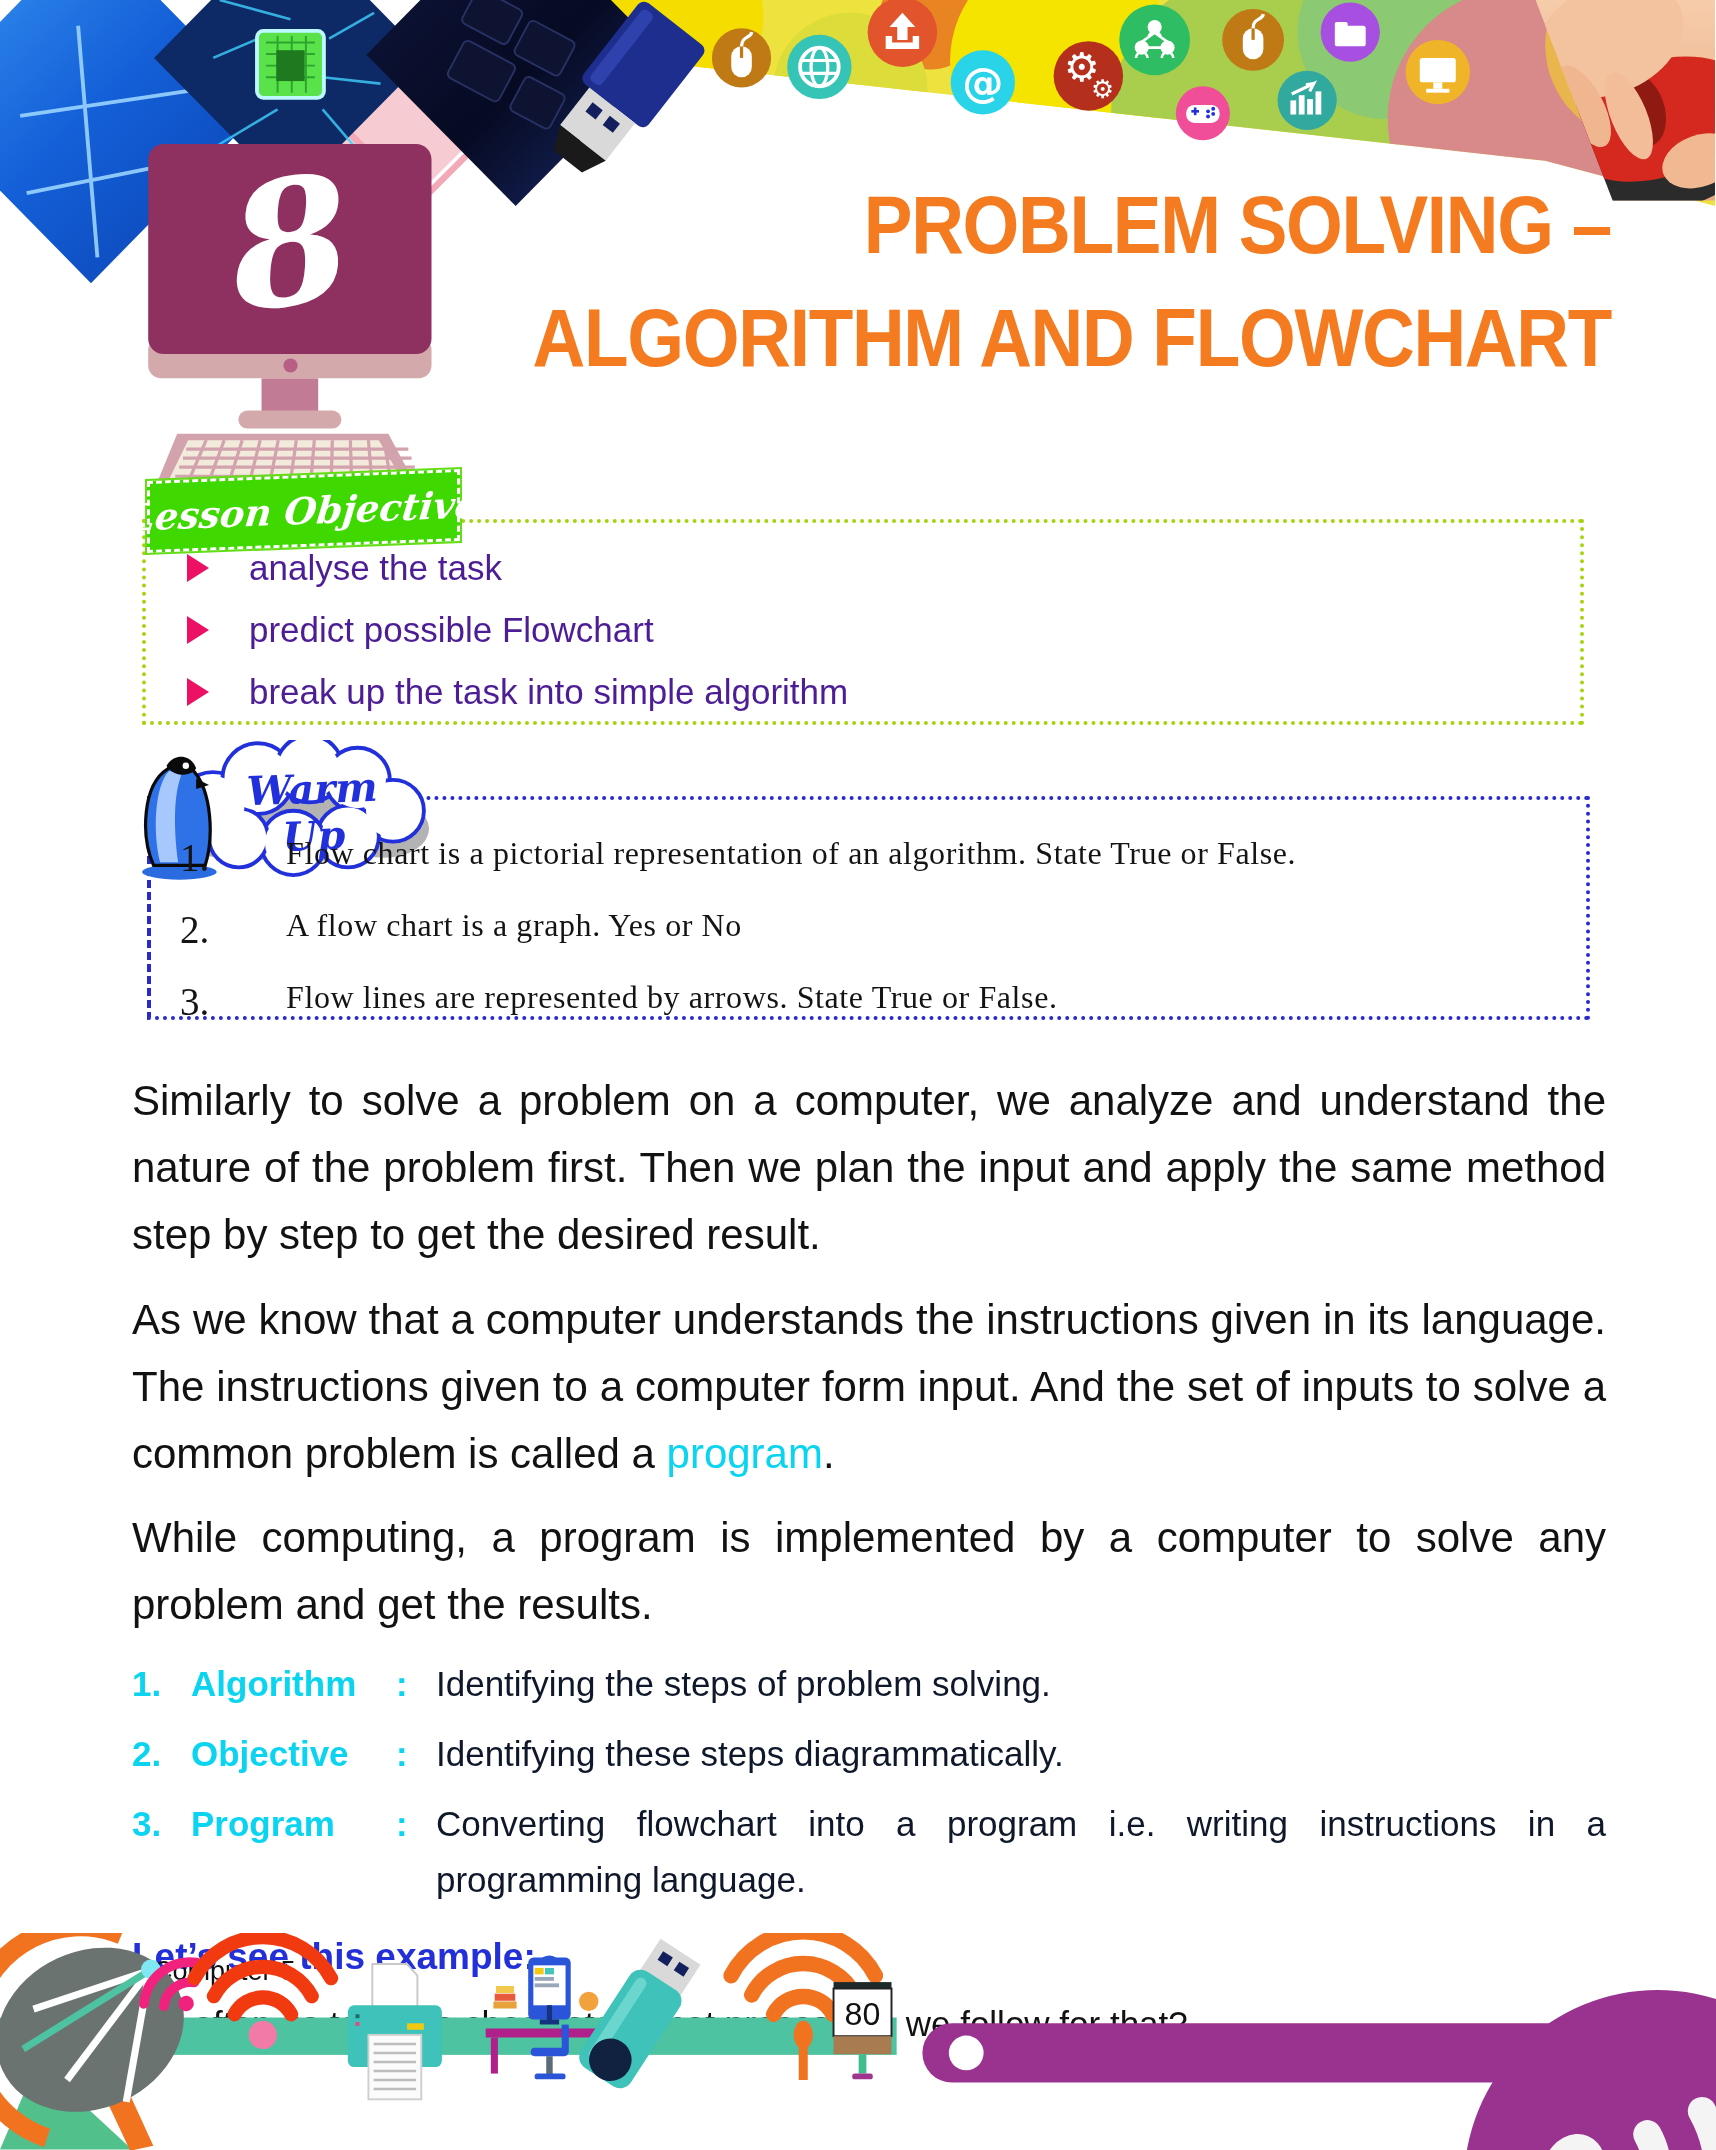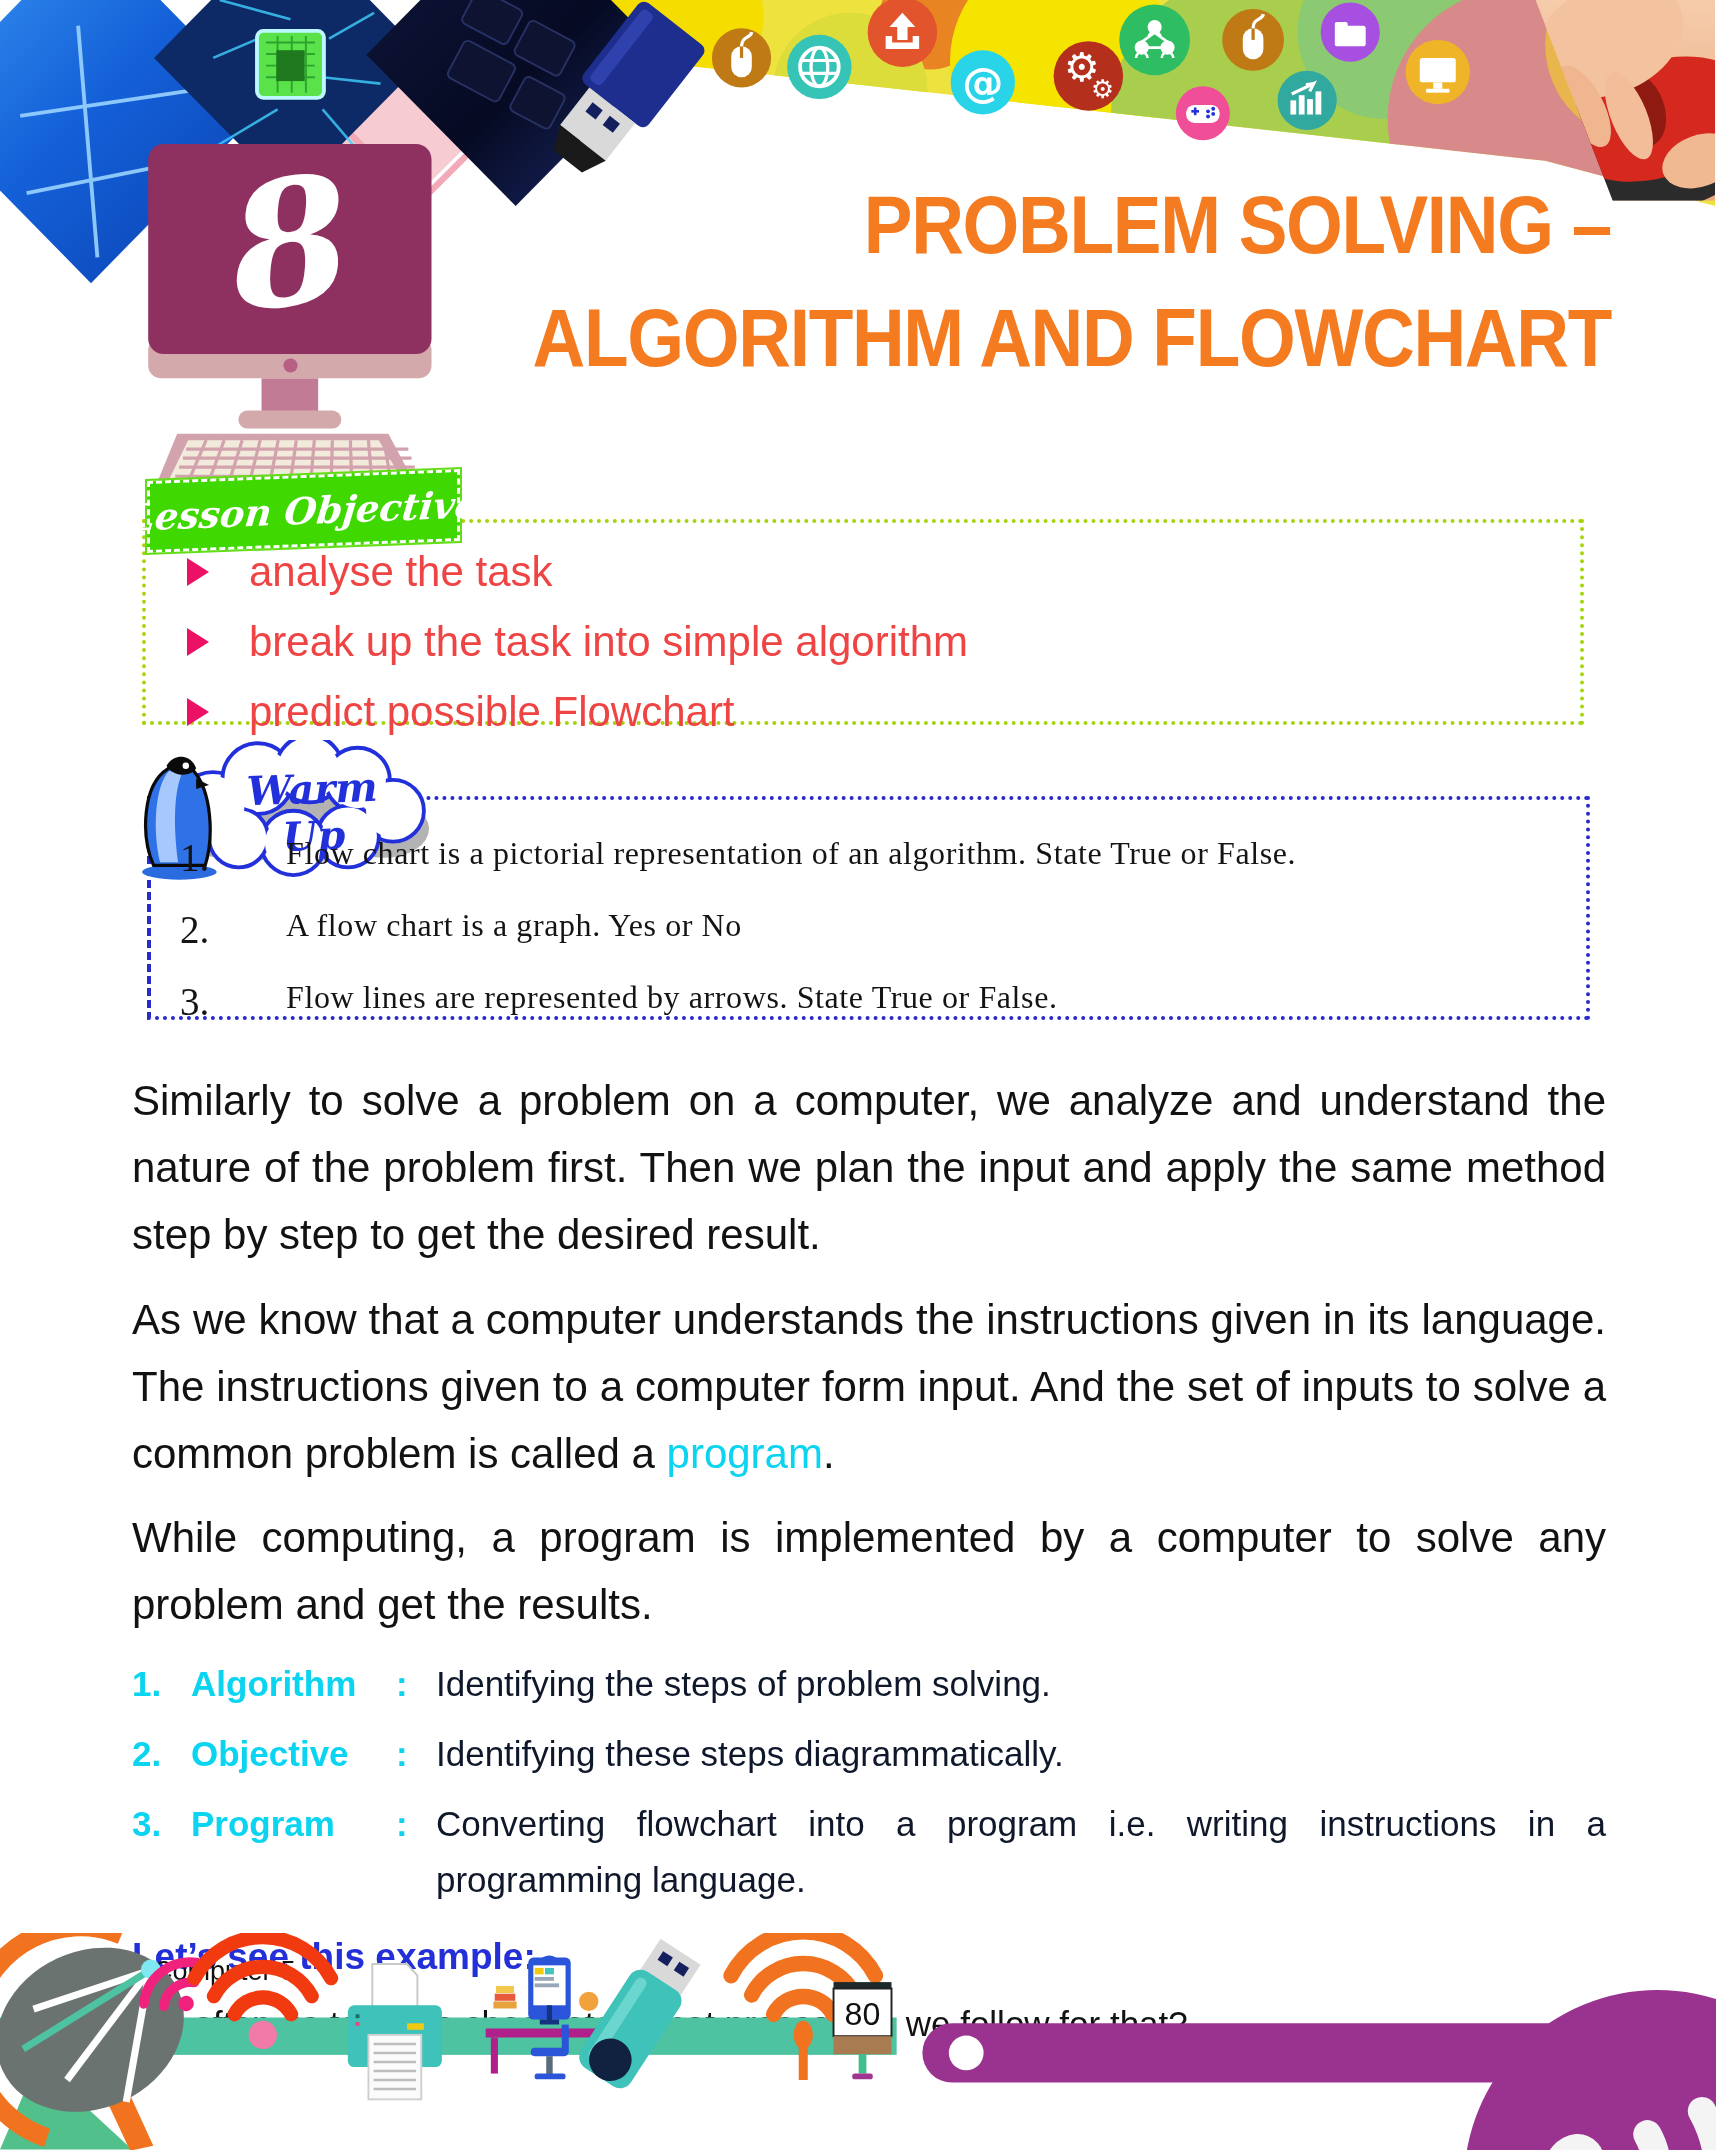--- a/index.html
+++ b/index.html
@@ -35,21 +35,21 @@
   #lesson-label .script{
     font-family:"DejaVu Serif",serif;font-style:italic;font-weight:bold;
     color:#ffffff;font-size:37px;transform:skewX(-6deg);white-space:nowrap;
   }
   .lesson-items{position:absolute;left:187px;top:548px;width:1353px;}
   .lesson-item{display:flex;align-items:center;margin-bottom:22px;}
   .lesson-item .tri{
     width:0;height:0;border-top:14px solid transparent;border-bottom:14px solid transparent;
     border-left:22px solid #EC1164;margin-right:40px;flex:0 0 auto;
   }
-  .lesson-item .li-text{font-size:42px;color:#ef4444;}
+  .lesson-item .li-text{font-size:35px;color:#4c1d95;}
 
   
   #warm-box{
     left:147px;top:796px;width:1443px;height:224px;box-sizing:border-box;
     border-color:#2A2ACC;border-style:dotted;border-width:4.5px;border-left-style:dashed;background:#fff;
   }
   #warm-cloud{left:129px;top:740px;width:335px;height:148px;}
   #warm-label{
     left:213px;top:765px;width:200px;text-align:center;
     font-family:"DejaVu Serif",serif;font-style:italic;font-weight:bold;
@@ -320,25 +320,25 @@
 <div id="lesson-label" class="abs">
   <span class="script">Lesson Objective</span>
 </div>
 <div class="lesson-items">
   <div class="lesson-item">
     <span class="tri"></span>
     <span class="li-text">analyse the task</span>
   </div>
   <div class="lesson-item">
     <span class="tri"></span>
-    <span class="li-text">break up the task into simple algorithm</span>
+    <span class="li-text">predict possible Flowchart</span>
   </div>
   <div class="lesson-item">
     <span class="tri"></span>
-    <span class="li-text">predict possible Flowchart</span>
+    <span class="li-text">break up the task into simple algorithm</span>
   </div>
 </div>
 
 <div id="warm-box" class="abs"></div>
 <svg id="warm-cloud" class="abs" viewBox="0 0 520 230">
 
   <g fill="#9a9a9a" opacity="0.75" transform="translate(16,18)">
     <ellipse cx="250" cy="110" rx="175" ry="62"></ellipse>
     <ellipse cx="130" cy="120" rx="70" ry="45"></ellipse>
       <ellipse cx="380" cy="120" rx="70" ry="45"></ellipse>

